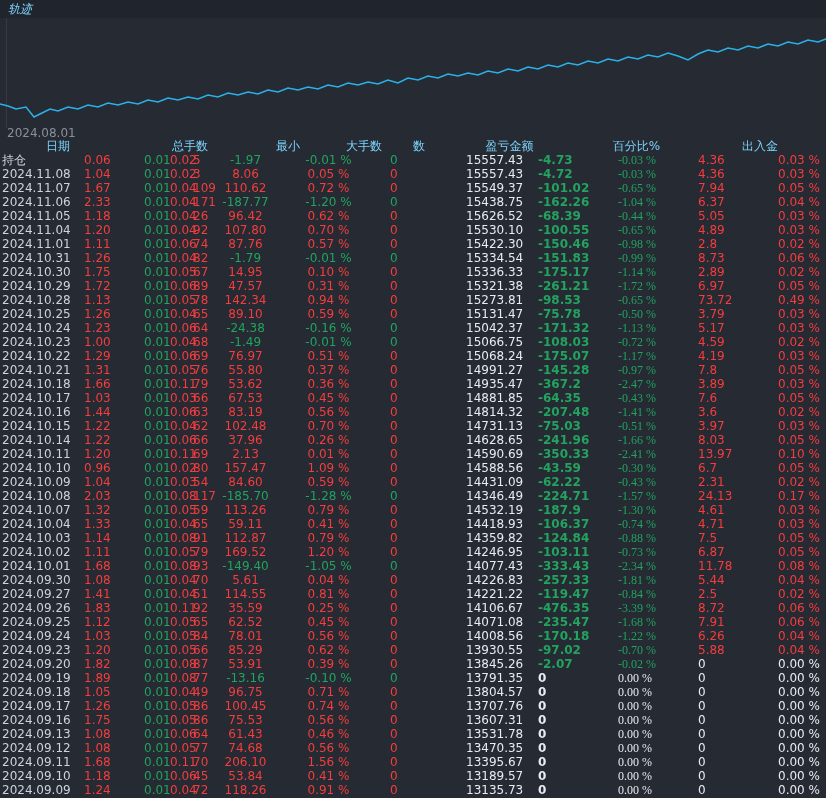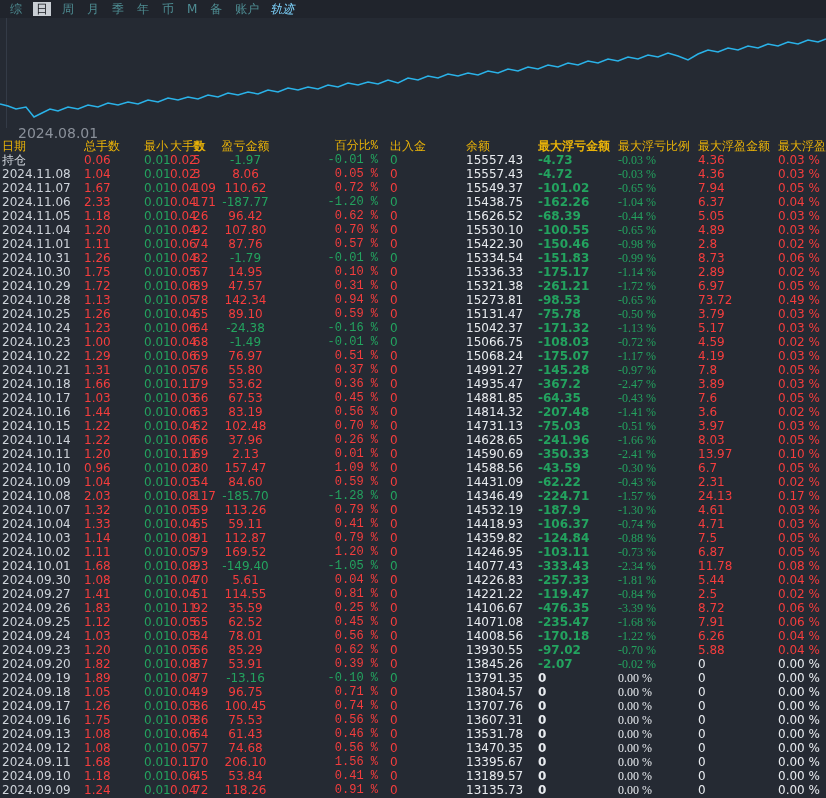--- a/index.html
+++ b/index.html
@@ -21,49 +21,48 @@
   }
   .menu-item.selected{background:#c9ced4;color:#15181d;padding:0 3px;}
   .menu-trail{color:#7dd3fc;font-style:italic;}
   
   .chart-wrap{position:relative;height:110px;background:#252a33;}
   .chart-wrap::before{
     content:"";position:absolute;left:6px;top:0;bottom:0;width:1px;background:#343b47;
   }
   .chart-wrap svg{position:absolute;left:0;top:0;width:826px;height:110px;}
   .chart-date{
-    height:11px;line-height:11px;color:#8a909a;font-size:14px;padding-left:18px;
+    height:11px;line-height:11px;color:#8a909a;font-size:12px;padding-left:7px;
   }
   
   .trow{height:14px;line-height:14px;white-space:nowrap;}
   .cell{display:inline-block;vertical-align:top;white-space:nowrap;overflow:visible;height:14px;}
   .col0{width:84px;padding-left:2px;box-sizing:border-box;}
   .col1{width:28px;}
   .col2{width:26px;padding-left:32px;}
   .col3{width:23px;}
   .col4{width:19px;}
   .col5{width:67px;text-align:center;}
-  .col6{width:99px;text-align:right;font-family:Liberation Mono, monospace;}
+  .col6{width:99px;text-align:center;}
   .col7{width:88px;padding-left:12px;box-sizing:border-box;}
   .col8{width:72px;}
   .col9{width:80px;font-weight:bold;}
   .col10{width:80px;font-family:Liberation Serif, serif;}
   .col11{width:80px;}
   .col12{width:80px;}
-  .hdr{color:#eab308;}
+  .hdr{color:#7dd3fc;margin-left:44px;}
   .c-red{color:#f53d3d;}
   .c-green{color:#23a35f;}
   .c-white{color:#e8ebef;}
   .c-date{color:#ced3da;}
 </style>
 </head>
 <body>
 
 <div class="menubar">
-  <span id="menu-items"><span class="menu-item">综</span><span class="menu-item selected">日</span><span class="menu-item">周</span><span class="menu-item">月</span><span class="menu-item">季</span><span class="menu-item">年</span><span class="menu-item">币</span><span class="menu-item">M</span><span class="menu-item">备</span><span class="menu-item">账户</span></span>
   <span class="menu-trail">轨迹</span>
 </div>
 
 <div class="chart-wrap">
   <svg viewBox="0 0 826 110" preserveAspectRatio="none">
     <polyline id="equity-line" fill="none" stroke-width="1.5" points="0,86 8,88 16,91 26,89 34,99 42,95 50,91 58,93 68,89 78,91 88,87 98,89 108,85 118,87 128,84 138,86 148,82 158,84 168,80 178,82 188,79 198,81 208,77 218,79 228,75 238,77 248,74 258,76 268,72 278,74 288,70 298,72 308,69 318,71 328,67 338,69 348,65 358,67 368,64 378,66 388,62 398,65 408,60 418,62 428,58 438,60 448,56 458,58 468,55 478,57 488,53 498,55 508,51 518,53 528,49 538,51 548,47 558,49 568,45 578,47 588,43 598,45 608,41 618,43 628,39 638,41 648,37 658,39 668,35 678,38 688,42 698,36 708,32 718,34 728,30 738,32 748,28 758,30 768,26 778,28 788,24 798,26 808,22 818,24 826,21" stroke="#2ab2e8"></polyline>
   </svg>
 </div>
 <div class="chart-date">2024.08.01</div>
 

